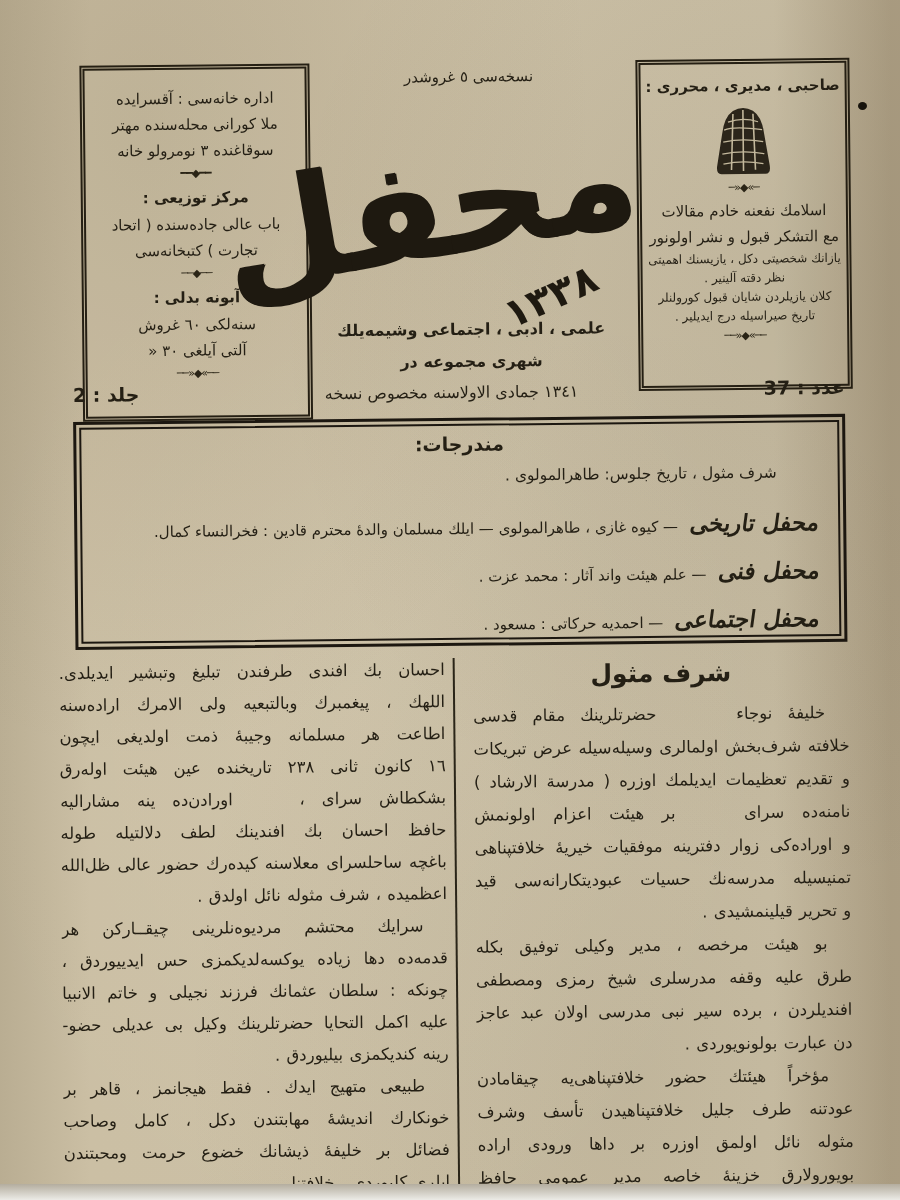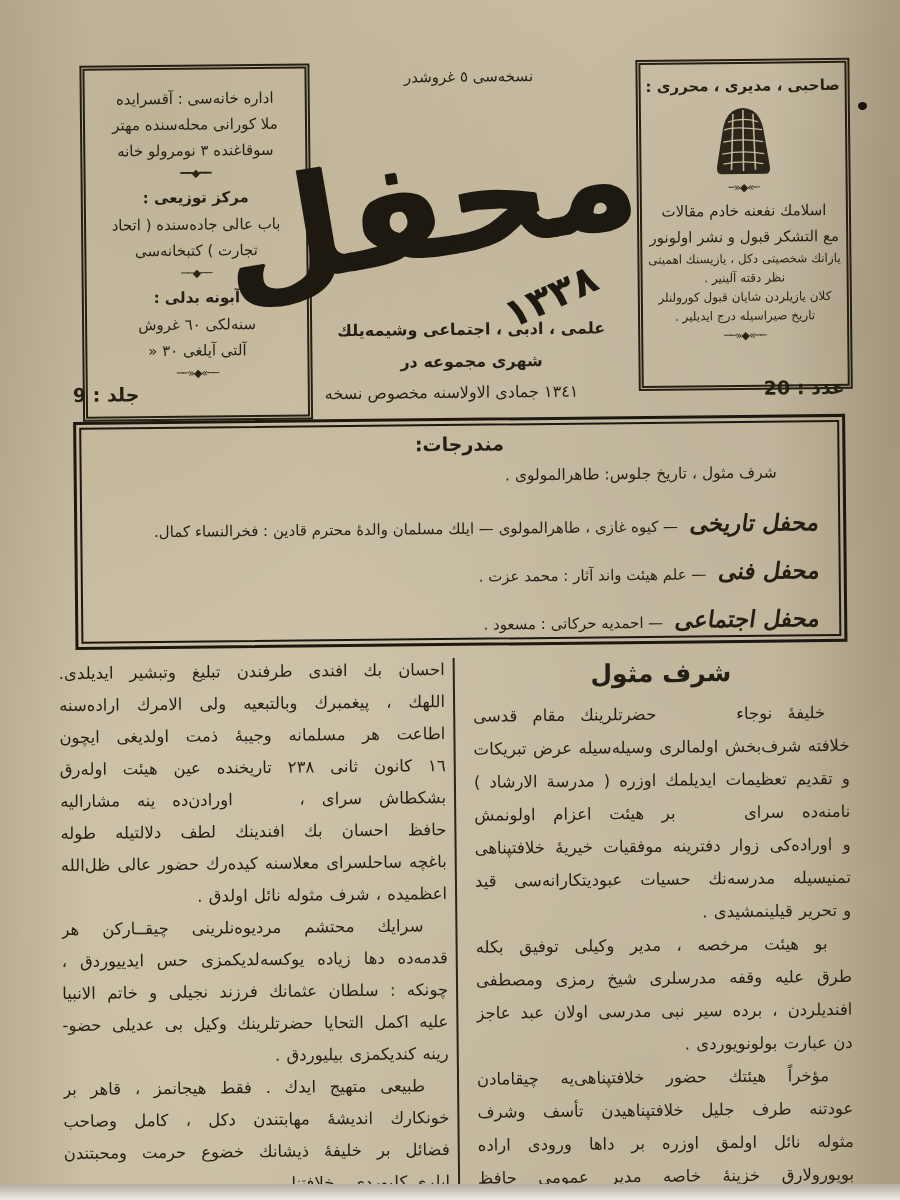--- a/index.html
+++ b/index.html
@@ -137,23 +137,23 @@
       <div class="bx-line">اسلامك نفعنه خادم مقالات</div>
       <div class="bx-line">مع التشكر قبول و نشر اولونور</div>
       <div class="bx-small">يازانك شخصيتى دكل ، يازيسنك اهميتى</div>
       <div class="bx-small">نظر دقته آلينير .</div>
       <div class="bx-small">كلان يازيلردن شايان قبول كورولنلر</div>
       <div class="bx-small">تاريخ صيراسيله درج ايديلير .</div>
       <div class="orn">──»◆«──</div>
     </div>
 
     <div class="issue-line">
-      <span class="issue-no">عدد : 20</span>
+      <span class="issue-no">عدد : 37</span>
       <span class="issue-note">١٣٤١ جمادى الاولاسنه مخصوص نسخه</span>
-      <span class="vol">جلد : 9</span>
+      <span class="vol">جلد : 2</span>
     </div>
 
     <div class="contents-box">
       <div class="contents-inner">
         <div class="c-head">مندرجات:</div>
         <div class="c-first">شرف مثول ، تاريخ جلوس: طاهرالمولوى .</div>
         <div class="c-row">
           <span class="c-section">محفل تاريخى</span>
           <span class="c-items">— كيوه غازى ، طاهرالمولوى — ايلك مسلمان والدهٔ محترم قادين : فخرالنساء كمال.</span>
         </div>

